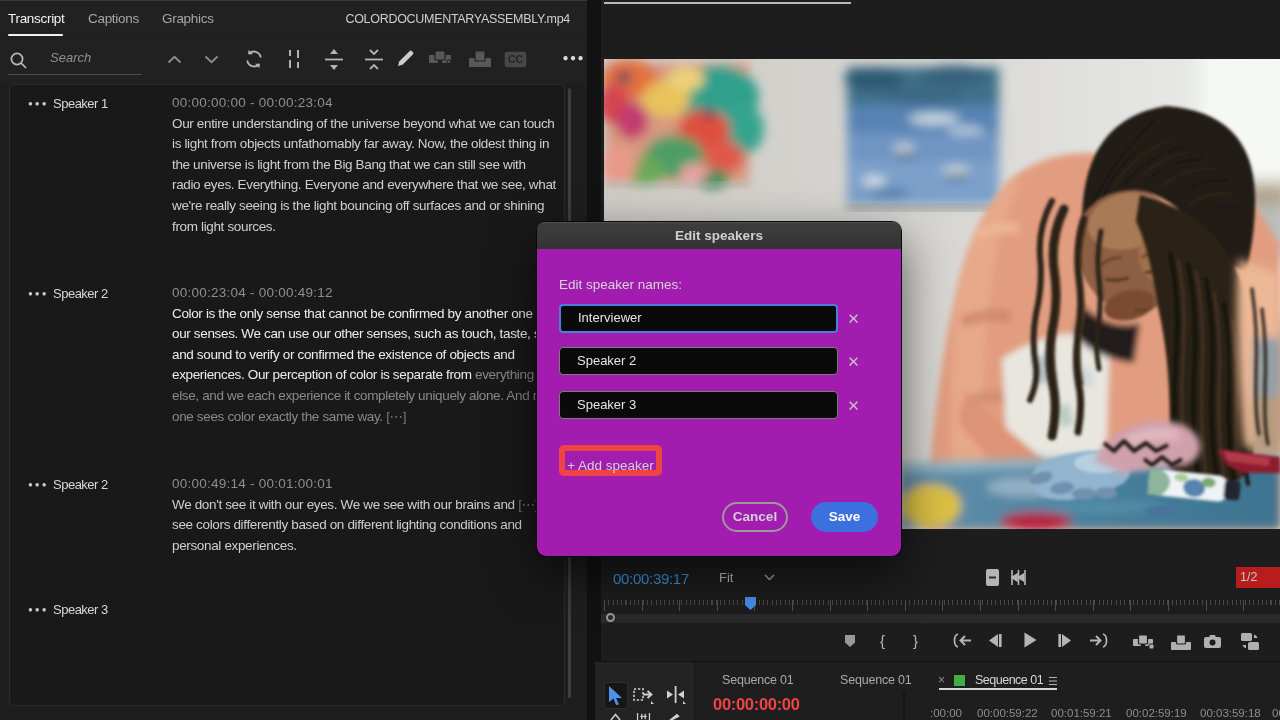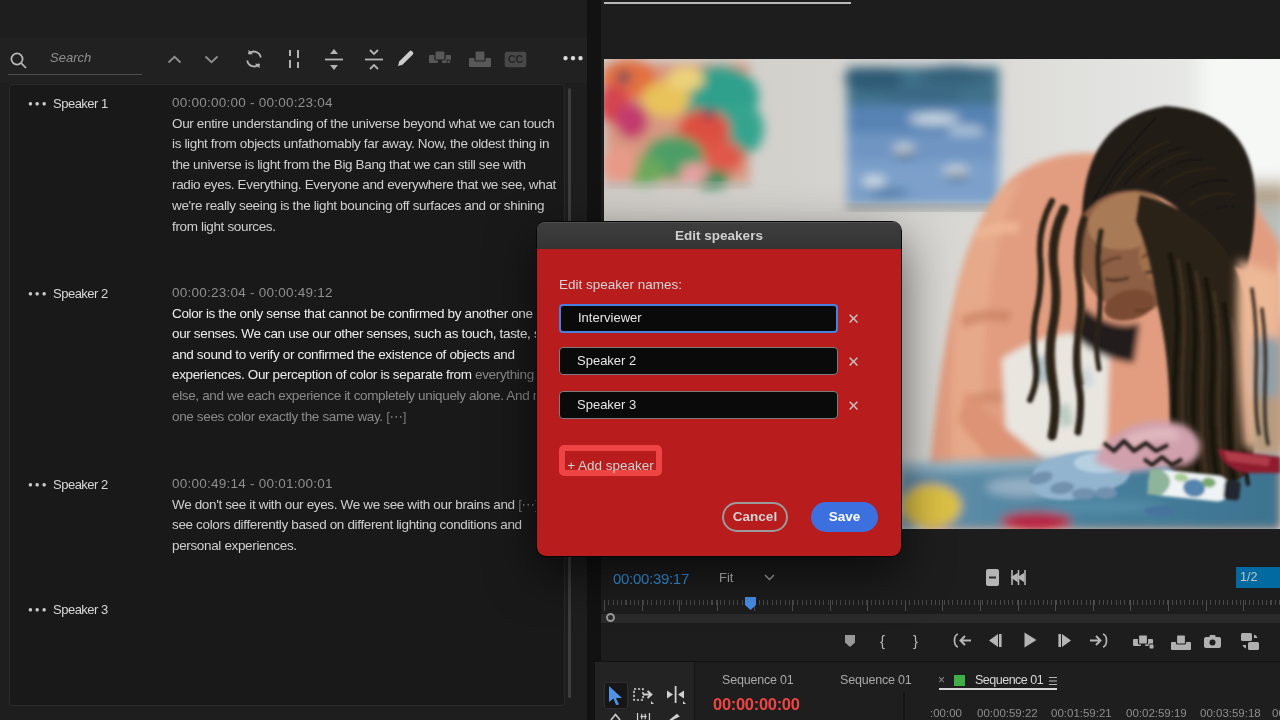--- a/index.html
+++ b/index.html
@@ -29,21 +29,21 @@
 #scrollbar { position:absolute; left:568px; top:88px; width:3px; height:610px; background:#3e3e3e; border-radius:2px; }
 
 .speaker { position:absolute; left:53px; font-size:13px; letter-spacing:-0.5px; color:#d8d8d8; }
 .sdots { position:absolute; left:28px; font-size:8px; color:#c8c8c8; letter-spacing:2px; }
 .block { position:absolute; left:172px; width:430px; white-space:pre-line; font-size:13.5px; letter-spacing:-0.35px; line-height:20.6px; color:#cfcfcf; }
 .ts { color:#8e8e8e; letter-spacing:0.25px; }
 .dim { color:#8a8a8a; }
 .gap { color:#787878; }
 
 
-#modal { position:absolute; left:537px; top:222px; width:364px; height:334px; background:#b91c1c;
+#modal { position:absolute; left:537px; top:222px; width:364px; height:334px; background:#a21caf;
   border-radius:9px; box-shadow:0 18px 48px rgba(0,0,0,.62), 0 0 0 1px #0a0a0a; z-index:30; }
 #mtitle { position:absolute; left:0; top:0; width:100%; height:27px; background:linear-gradient(#3d3d3d,#343434);
   border-radius:8px 8px 0 0; border-top:1px solid #4f4f4f; text-align:center; font-size:13.5px; font-weight:bold;
   color:#cfcfcf; line-height:26px; }
 #mlabel { position:absolute; left:22px; top:55px; font-size:13.5px; color:#d6d6d6; }
 .minput { position:absolute; left:22px; width:279px; height:28px; background:#0a0a0a; border:1px solid #7d7d7d;
   border-radius:4px; font-size:13px; color:#e6e6e6; line-height:26px; padding-left:17px; }
 .minput.focus { border:2px solid #4a7fe0; line-height:24px; height:29px; }
 .mx { position:absolute; left:845px; width:17px; text-align:center; color:#c2c2c2; font-size:15px; }
 #addbtn { position:absolute; left:22px; top:223px; width:103px; height:31px; border:6px solid #ef4444; border-radius:5px;
@@ -51,21 +51,21 @@
 #cancelbtn { position:absolute; left:185px; top:280px; width:66px; height:30px; border:2px solid #9b9b9b; border-radius:16px;
   color:#d2d2d2; font-size:13.5px; font-weight:bold; line-height:26px; text-align:center; }
 #savebtn { position:absolute; left:274px; top:280px; width:67px; height:30px; background:#3c70de; border-radius:16px;
   color:#fff; font-size:13.5px; font-weight:bold; line-height:30px; text-align:center; }
 
 
 #pm-underline { position:absolute; left:604px; top:2px; width:247px; height:2px; background:#b9b9b9; }
 #video { position:absolute; left:604px; top:59px; width:676px; height:470px; }
 #pm-tc { position:absolute; left:613px; top:570px; font-size:15px; color:#3796e8; letter-spacing:-0.3px; }
 #pm-fit { position:absolute; left:719px; top:570px; font-size:13px; color:#c0c0c0; }
-#pm-half { position:absolute; left:1236px; top:567px; width:44px; height:21px; background:#0369a1; color:#c6c6c6;
+#pm-half { position:absolute; left:1236px; top:567px; width:44px; height:21px; background:#b91c1c; color:#c6c6c6;
   font-size:12.5px; line-height:21px; padding-left:4px; }
 #ruler { position:absolute; left:604px; top:600px; width:676px; height:13px; }
 #ruler .short { position:absolute; left:0; top:0; width:676px; height:5px;
   background:repeating-linear-gradient(to right, #484848 0 1px, transparent 1px 4.3px); }
 #ruler .tall { position:absolute; left:0; top:0; width:676px; height:11px;
   background:repeating-linear-gradient(to right, #4e4e4e 0 1px, transparent 1px 37.6px); }
 #playhead { position:absolute; left:745px; top:597px; width:11px; height:13px; background:#4a8fe8;
   clip-path:polygon(0 0,100% 0,100% 62%,50% 100%,0 62%); }
 #hscroll { position:absolute; left:601px; top:614px; width:679px; height:9px; background:#2a2a2a; }
 #hscroll-knob { position:absolute; left:606px; top:613px; width:9px; height:9px; border:2px solid #9a9a9a; border-radius:50%; background:#2a2a2a; }
@@ -82,20 +82,27 @@
 .rlabel { position:absolute; top:707px; font-size:11.5px; color:#8e8e8e; }
 #tl-divider { position:absolute; left:903px; top:692px; width:2px; height:28px; background:#141414; }
 </style>
 </head>
 <body>
 <div id="stage">
   <div id="left"></div>
   <div id="gutter"></div>
   <div id="right"></div>
 
+  <div id="tabbar">
+    <div class="tab active" style="left:8px">Transcript</div>
+    <div id="tab-underline"></div>
+    <div class="tab" style="left:88px">Captions</div>
+    <div class="tab" style="left:162px">Graphics</div>
+    <div id="fname">COLORDOCUMENTARYASSEMBLY.mp4</div>
+  </div>
   <div id="toolbar">
     <svg class="ticon" style="left:9px;top:13px" width="19" height="19" viewBox="0 0 19 19">
         <circle cx="8" cy="8" r="5.6" fill="none" stroke="#b9b9b9" stroke-width="1.7"></circle>
         <line x1="12.2" y1="12.2" x2="17" y2="17" stroke="#b9b9b9" stroke-width="1.7"></line>
       </svg>
     <div id="search-ph">Search</div>
     <div id="search-underline"></div>
     <svg class="ticon" style="left:167px;top:17px" width="15" height="9" viewBox="0 0 15 9">
         <path d="M1.5 7.5 L7.5 1.8 L13.5 7.5" fill="none" stroke="#8f8f8f" stroke-width="1.8"></path>
       </svg>

